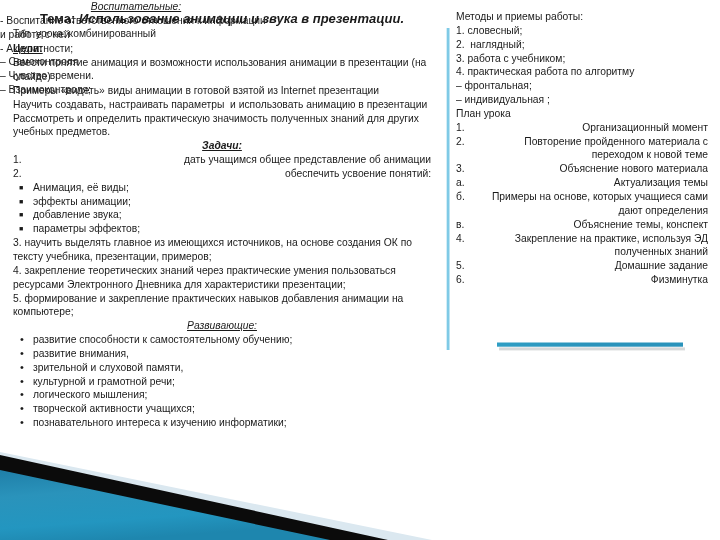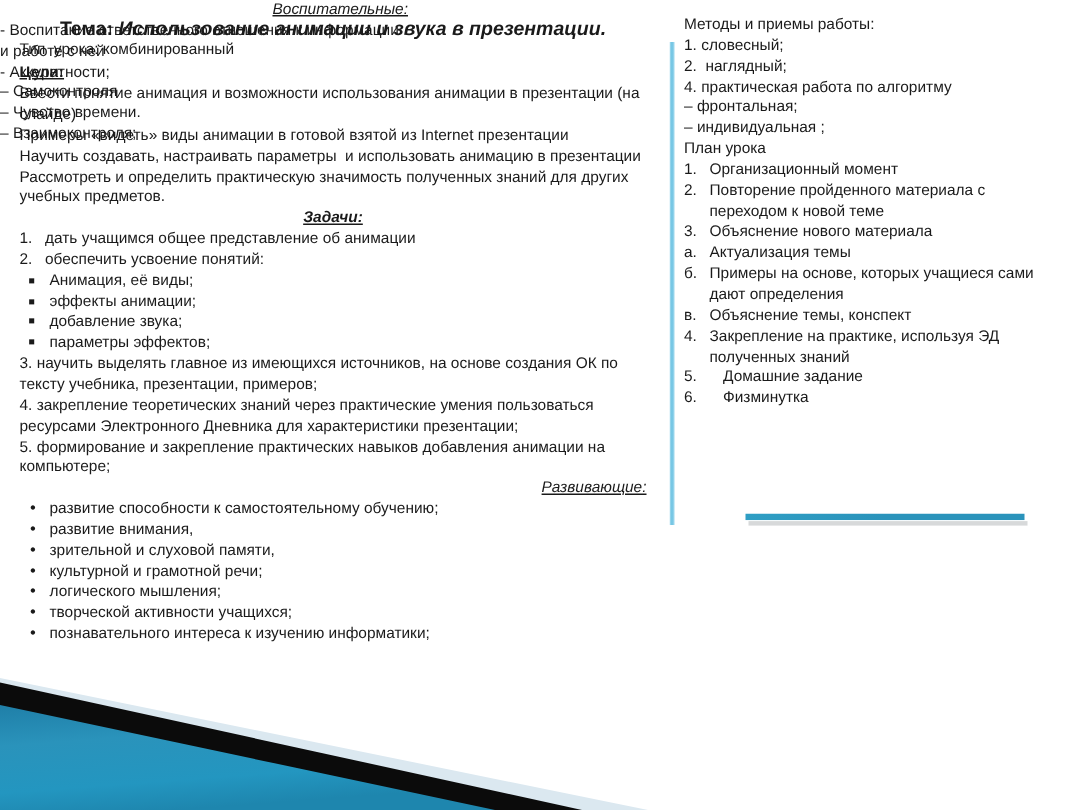--- a/index.html
+++ b/index.html
@@ -73,21 +73,21 @@
     text-decoration: underline;
     margin-top: 1px;
   }
   .sec-head-ital {
     text-align: center;
     font-weight: bold;
     font-style: italic;
     text-decoration: underline;
   }
   .sub-head-ital {
-    text-align: right;
+    text-align: center;
     font-style: italic;
     text-decoration: underline;
   }
 
   .r-head {
     text-align: left;
     font-weight: normal;
   }
   .r-head-left {
     text-align: center;
@@ -112,21 +112,21 @@
 
   .nrow {
     display: flex;
     align-items: flex-start;
   }
   .nmark {
     flex: 0 0 auto;
     width: 17px;
   }
   .nmark.wide { width: 26px; }
-  .ntext { flex: 1 1 auto; }
+  .ntext { flex: 1 1 auto; text-align: right; }
 </style>
 </head>
 <body>
 
 <div id="slide">
 
   <svg id="decor" viewBox="0 0 720 540" width="720" height="540" preserveAspectRatio="none">
     <defs>
       <linearGradient id="tealGrad" x1="0" y1="0" x2="0.35" y2="1">
         <stop offset="0%" stop-color="#1f7fa8"></stop>
@@ -233,20 +233,21 @@
       <span class="bmark dot">•</span>
       <span class="btext">познавательного интереса к изучению информатики;</span>
     </div>
   </div>
 
   <div class="col col-right">
 
     <div class="r-head">Методы и приемы работы:</div>
     <div class="line">1. словесный;</div>
     <div class="line">2.  наглядный;</div>
+    <div class="line">3. работа с учебником;</div>
     <div class="line">4. практическая работа по алгоритму</div>
 
     <div class="line">– фронтальная;</div>
     <div class="line">– индивидуальная ;</div>
 
     <div class="r-head">План урока</div>
 
     <div class="nrow">
       <span class="nmark">1.</span>
       <span class="ntext">Организационный момент</span>

